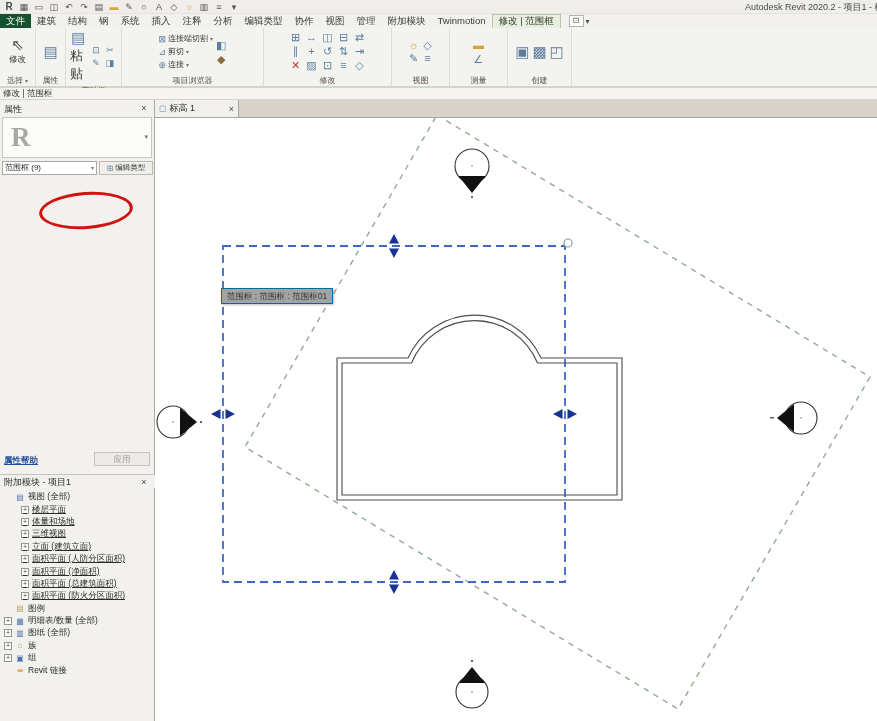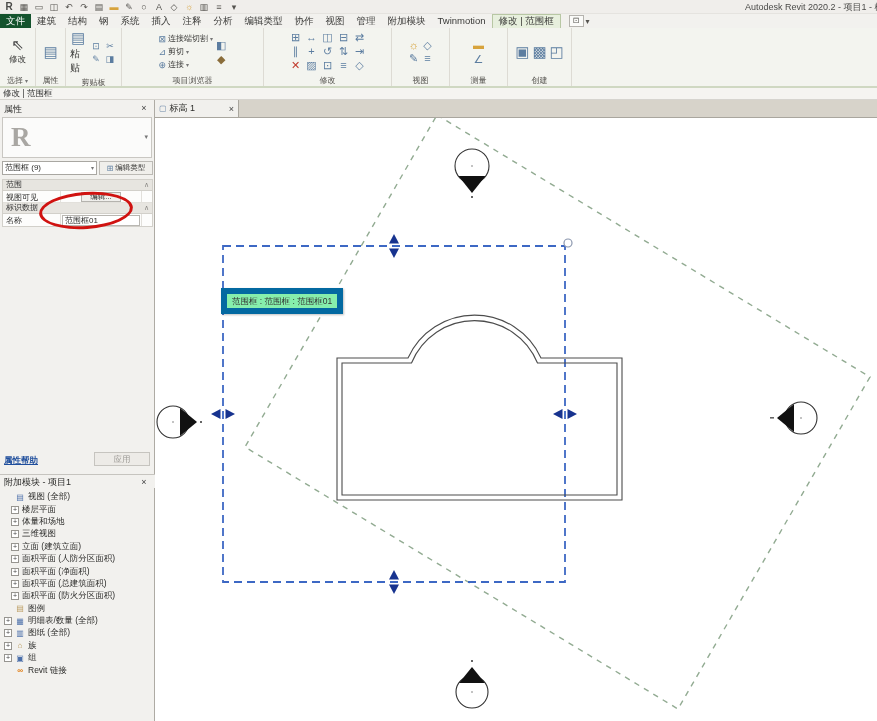--- a/index.html
+++ b/index.html
@@ -66,37 +66,37 @@
   .pcol3 { width:11px; border-left:1px solid #e2e0db; }
   .editbtn { margin:1px auto; border:1px solid #b5b3ae; background:#f0efec; font-size:7.5px; line-height:8px; padding:0 8px; }
   .pfield { flex:1; border:1px solid #b9b7b2; background:#fff; font-size:8px; line-height:9px; padding:0 2px; white-space:nowrap; }
   .redellipse { position:absolute; left:39px; top:92px; width:94px; height:37px; border:3px solid #d01210; border-radius:50%; transform:rotate(-4deg); z-index:5; pointer-events:none; }
   .phelp { position:absolute; left:4px; top:355px; font-size:8.5px; color:#1f4e9c; text-decoration:underline; font-weight:bold; }
   .applybtn { position:absolute; right:4px; top:352px; width:56px; height:14px; background:#edebe7; border:1px solid #c6c4bf; color:#9b9994; font-size:8.5px; text-align:center; line-height:12px; }
   .bhead { position:absolute; left:0; top:374px; width:155px; height:14px; line-height:14px; padding:0 4px; font-size:9px; border-top:1px solid #c6c4bf; background:#f2f1ee; }
   .bx { top:376px; }
   .tree { position:absolute; left:0; top:391px; width:155px; }
   .trow { height:12.4px; display:flex; align-items:center; gap:3px; padding-left:4px; white-space:nowrap; font-size:8.5px; }
-  .trow.lvl1 { padding-left:11px; }
+  .trow.lvl1 { padding-left:21px;text-decoration:underline; }
   .exp { flex:none; width:8px; height:8px; border:1px solid #979590; background:#fff; font-size:7px; line-height:6px; text-align:center; color:#444; }
   .exp:empty { border-color:transparent; background:transparent; }
   .ticon { flex:none; width:10px; text-align:center; font-size:8px; color:#4a6ea9; }
   .ticon:empty { display:none; }
   .ticon.orange { color:#e0780a; font-weight:bold; }
   .ticon.tan { color:#b9985a; }
   .tlabel { overflow:hidden;text-align:right; }
 
   
   .canvas { position:absolute; left:155px; top:100px; width:722px; height:621px; background:#fff; }
   .viewtabs { position:absolute; left:0; top:0; width:722px; height:18px; background:#d7d3ca; border-bottom:1px solid #a9a69e; display:flex; }
   .vtab { width:84px; background:#f1f0ed; border-right:1px solid #a9a69e; display:flex; align-items:center; gap:3px; padding:0 4px; font-size:9px; color:#2c2c2a; }
   .vtab .vicon { color:#6a86a6; font-size:8px; }
   .vtab .vx { margin-left:auto; font-size:9px; color:#444; }
   .drawing { position:absolute; left:0; top:18px; width:722px; height:603px; }
-  .tooltip { position:absolute; left:66px; top:188px; background:#86efac; border:6px solid #0369a1; box-shadow:1px 1px 2px rgba(0,0,0,.25); font-size:8.5px; line-height:10px; padding:2px 5px; color:#333; white-space:nowrap; z-index:4; }
+  .tooltip { position:absolute; left:66px; top:188px; background:#a3a3a3; border:1px solid #0369a1; box-shadow:1px 1px 2px rgba(0,0,0,.25); font-size:8.5px; line-height:10px; padding:2px 5px; color:#333; white-space:nowrap; z-index:4; }
 </style>
 </head>
 <body>
 
 <div id="app">
 
   <div class="titlebar">
     <div class="qat">
       <span class="qi logo">R</span>
       <span class="qi">▦</span>
@@ -153,21 +153,21 @@
     <div class="rpanel" style="width:30px">
       <div class="picons">
           <span class="ic big">▤</span>
         </div>
       <div class="plabel">属性</div>
     </div>
     <div class="rpanel" style="width:56px">
       <div class="picons">
         <div class="bigbtn">
           <span class="ic big">▤</span>
-          <span style="font-size:10px">粘贴</span>
+          <span style="font-size:13px">粘贴</span>
         </div>
         <div class="igrid4">
           <span class="ic" style="font-size:9px">⊡</span>
           <span class="ic" style="font-size:9px">✂</span>
           <span class="ic" style="font-size:9px">✎</span>
           <span class="ic" style="font-size:9px">◨</span>
         </div>
       </div>
       <div class="plabel">剪贴板</div>
     </div>
@@ -265,44 +265,20 @@
       <div class="typesel">
         <span>范围框 (9)</span>
         <span class="dd">▾</span>
       </div>
       <div class="edittype">
         <span class="ei">⊞</span>
         <span>编辑类型</span>
       </div>
     </div>
 
-    <div class="pgrid">
-      <div class="ghead">
-        <span>范围</span>
-        <span class="col">∧</span>
-      </div>
-      <div class="prow">
-        <span class="plab">视图可见</span>
-        <span class="pval">
-            <span class="editbtn">编辑...</span>
-          </span>
-        <span class="pcol3"></span>
-      </div>
-      <div class="ghead">
-        <span>标识数据</span>
-        <span class="col">∧</span>
-      </div>
-      <div class="prow">
-        <span class="plab">名称</span>
-        <span class="pval">
-            <span class="pfield">范围框01</span>
-          </span>
-        <span class="pcol3"></span>
-      </div>
-    </div>
 
     <div class="redellipse"></div>
 
     <div class="phelp">属性帮助</div>
     <div class="applybtn">应用</div>
 
     <div class="bhead">附加模块 - 项目1</div>
     <div class="xbtn bx" style="top:376px">×</div>
 
     <div class="tree">

